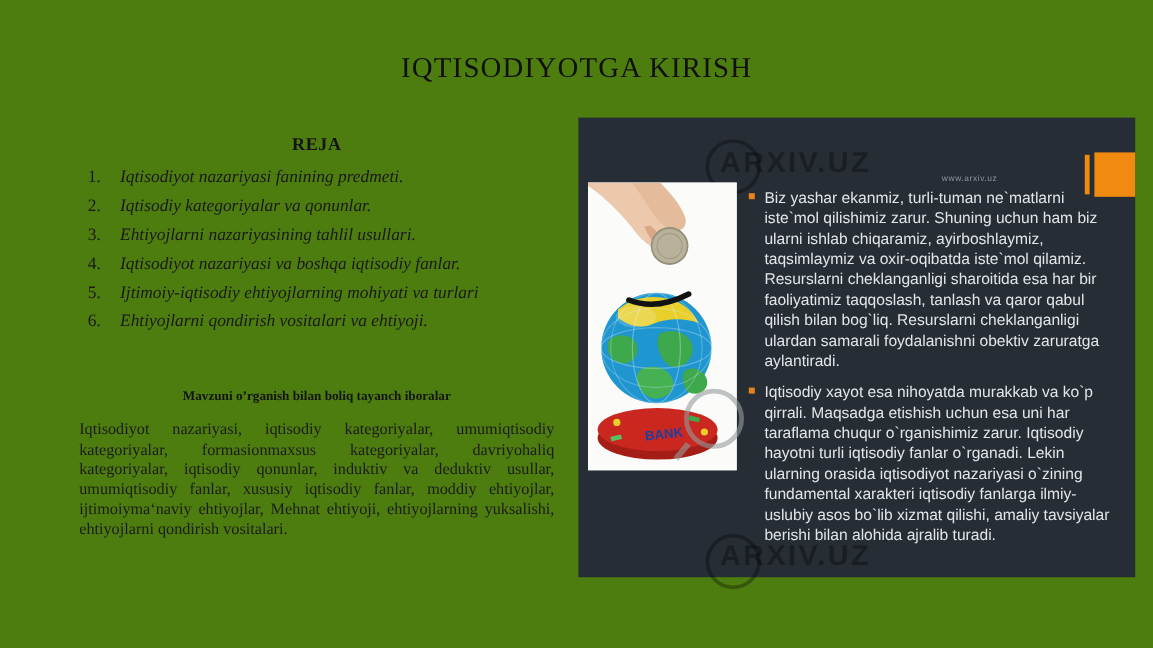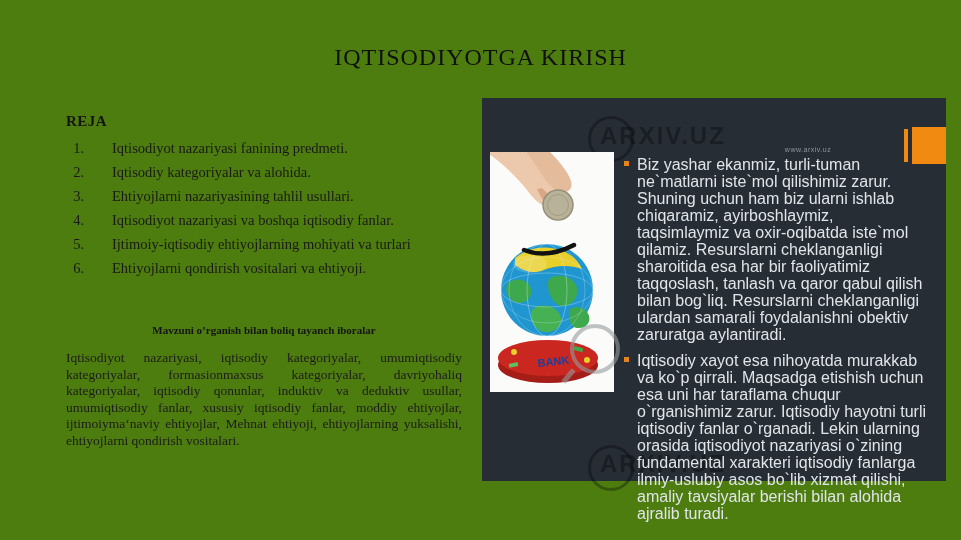--- a/index.html
+++ b/index.html
@@ -16,30 +16,30 @@
   .slide-title {
     position: absolute; top: 44px; left: 0; width: 100%;
     text-align: center;
     font-size: 24px; letter-spacing: 1px; color: #101010;
     font-family: "Liberation Serif", serif;
   }
 
   
   .left-col { position: absolute; left: 66px; top: 112px; width: 396px; height: 345px; }
   .reja-heading {
-    text-align: left; font-weight: bold; font-size: 15px;
+    text-align: center; font-weight: bold; font-size: 15px;
     line-height: 18px; color: #141414; letter-spacing: 0.5px;
   }
   .reja-list { list-style: none; margin: 10px 0 0 0; padding: 0; }
   .reja-list li {
     display: flex; font-size: 14.5px; line-height: 17px;
     margin-bottom: 7px; color: #1a1a1a;
   }
   .reja-num { width: 18px; text-align: right; flex: 0 0 18px; }
-  .reja-text { margin-left: 28px; }
+  .reja-text { margin-left: 16px; font-style: italic; }
 
   .keywords-heading {
     position: absolute; top: 212px; left: 0; width: 100%;
     text-align: center; font-weight: bold; font-size: 11px; color: #141414;
   }
   .keywords-paragraph {
     position: absolute; top: 238px; left: 0; width: 100%;
     font-size: 13.5px; line-height: 16.5px; color: #1c1c1c;
     text-align: justify; text-align-last: left;
   }
@@ -60,21 +60,21 @@
   }
   .deco-orange-bar {
     position: absolute; right: 38px; top: 31px; width: 4px; height: 33px;
     background: #F08A10;
   }
 
   .bullet-list { position: absolute; left: 142px; top: 58px; width: 306px; list-style: none; margin: 0; padding: 0; }
   .bullet-list li {
     position: relative; padding-left: 13px; margin-bottom: 9px;
     font-family: "Liberation Sans", sans-serif;
-    font-size: 16px; line-height: 17px; color: #E1E5E8;
+    font-size: 13px; line-height: 17px; color: #E1E5E8;
   }
   .bullet-square {
     position: absolute; left: 0; top: 5px; width: 5px; height: 5px;
     background: #E8831B;
   }
 
   
   .panel-photo {
     position: absolute; left: 8px; top: 54px; width: 124px; height: 240px;
     background: #fbfbfa; overflow: hidden;
@@ -114,21 +114,21 @@
   <div class="left-col">
     <div class="reja-heading">REJA</div>
 
     <ol class="reja-list">
       <li>
         <span class="reja-num">1.</span>
         <span class="reja-text">Iqtisodiyot nazariyasi fanining predmeti.</span>
       </li>
       <li>
         <span class="reja-num">2.</span>
-        <span class="reja-text">Iqtisodiy kategoriyalar va alohida.</span>
+        <span class="reja-text">Iqtisodiy kategoriyalar va qonunlar.</span>
       </li>
       <li>
         <span class="reja-num">3.</span>
         <span class="reja-text">Ehtiyojlarni nazariyasining tahlil usullari.</span>
       </li>
       <li>
         <span class="reja-num">4.</span>
         <span class="reja-text">Iqtisodiyot nazariyasi va boshqa iqtisodiy fanlar.</span>
       </li>
       <li>

